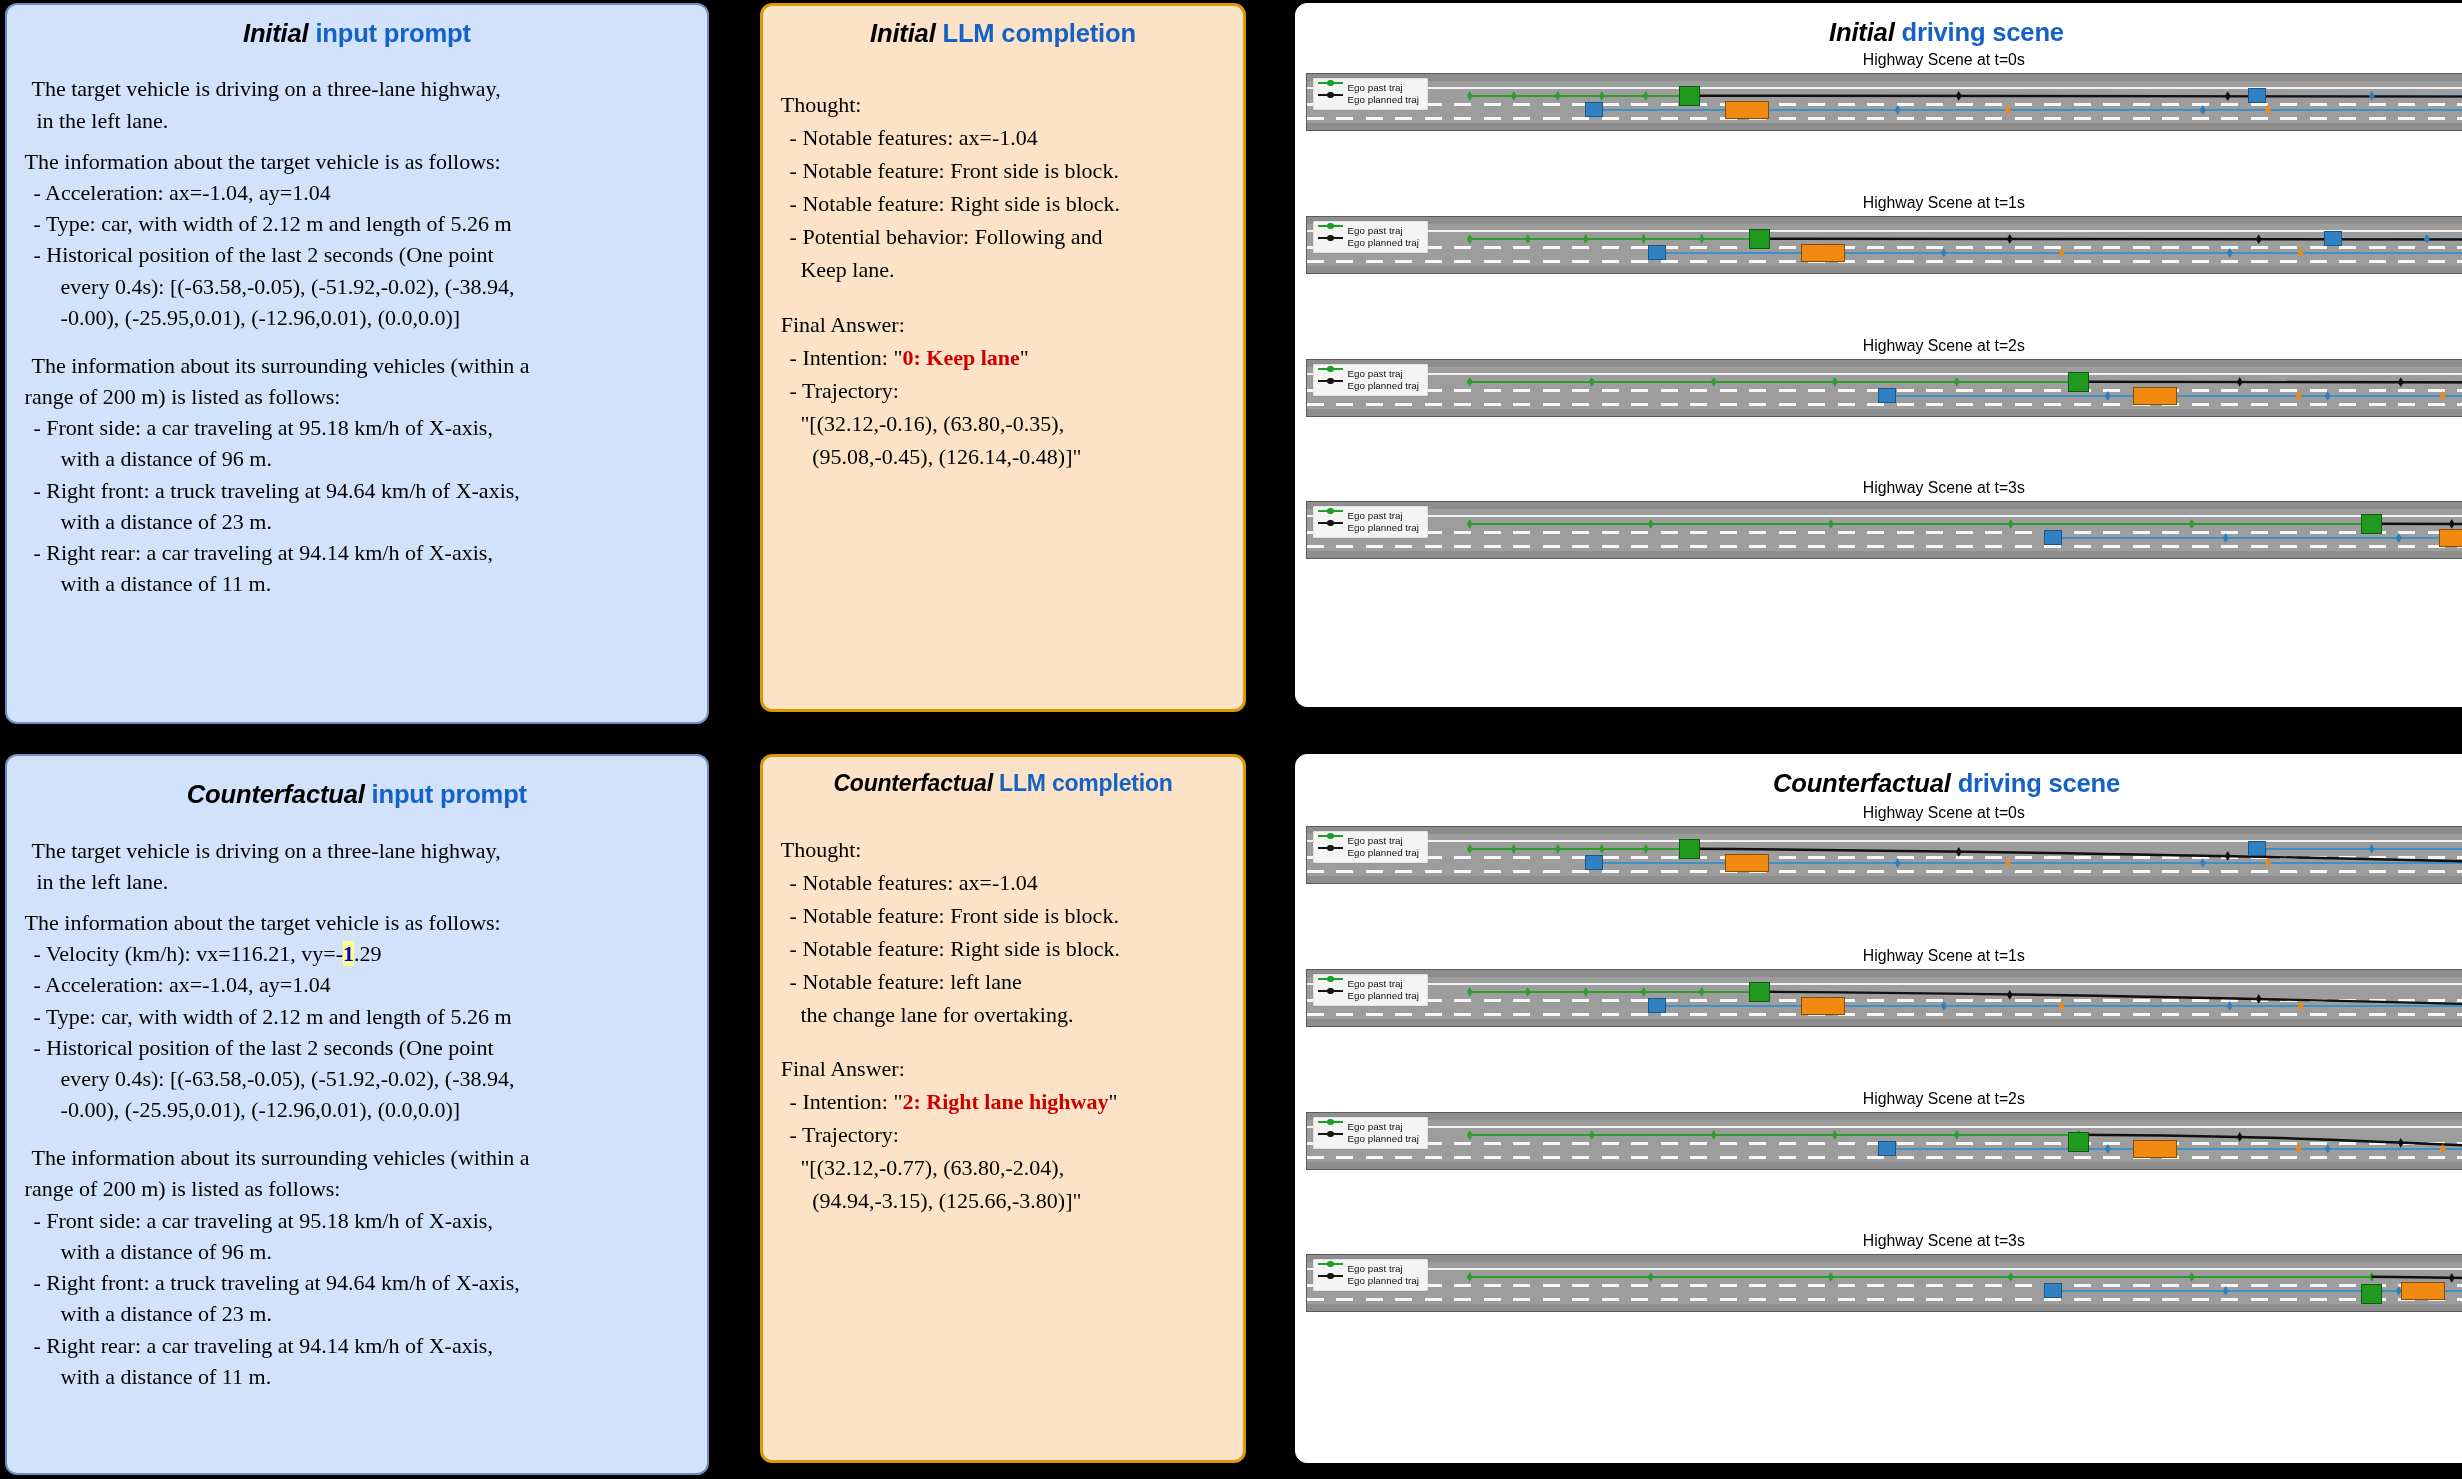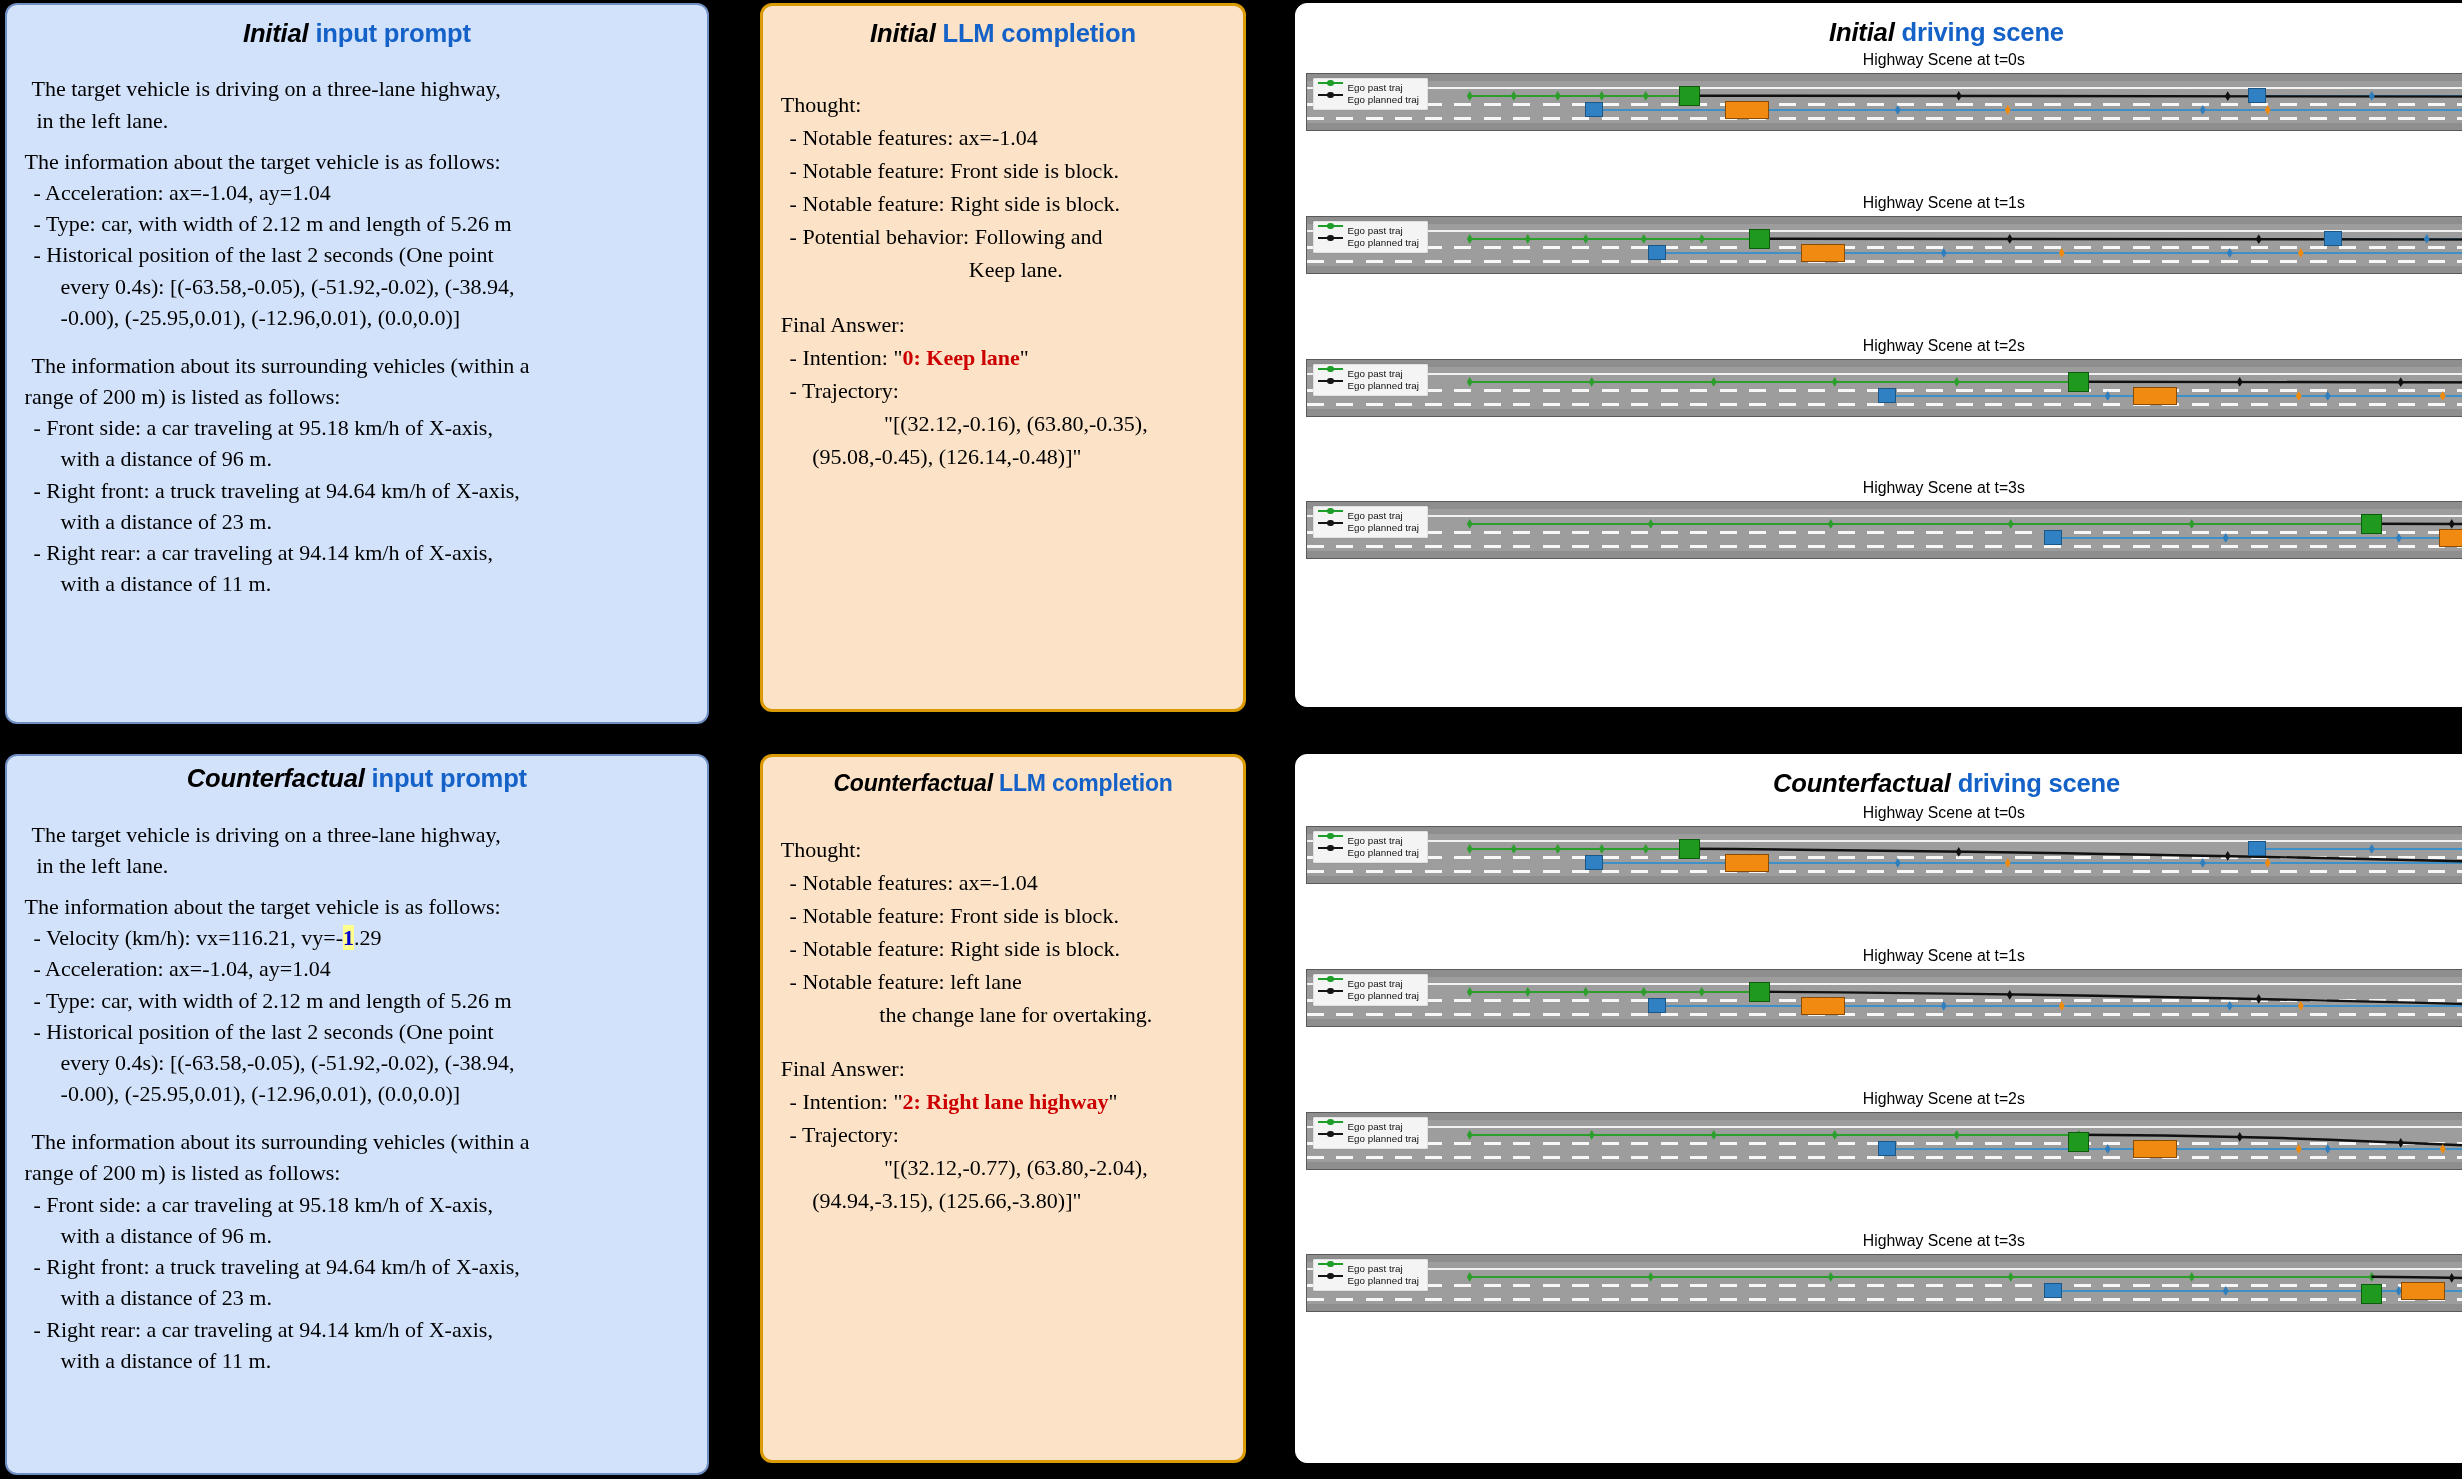--- a/index.html
+++ b/index.html
@@ -42,21 +42,21 @@
   .spacer { height: 16.7px; }
 
   
   .ctext {
     font-family:"Liberation Serif","DejaVu Serif",serif;
     font-size:22px;
     line-height:1.50;
     color:#000;
   }
   .ctext .li { padding-left: 19.7px; text-indent:-10.8px; }
-  .ctext .cont { padding-left: 19.7px; text-align: center; }
+  .ctext .cont { padding-left: 19.7px; }
   .ctext .cont2 { padding-left: 31.5px; }
   .red { color:#cc0000; font-weight:bold; }
 
   
   .scene-title {
     text-align:center;
     font-family:"Liberation Sans","DejaVu Sans",sans-serif;
     font-size:15.8px;
     color:#000;
     margin-bottom:3.9px;
@@ -347,21 +347,21 @@
             <div class="traj blue" style="left: 1154px; top: 35px; width: 198px;"></div>
             <div class="veh blue" style="left: 737px; top: 28px; width: 18.7px; height: 14.8px;"></div>
             <div class="veh orange" style="left: 1132px; top: 27px; width: 44px; height: 17.7px;"></div>
             <div class="veh green" style="left: 1054px; top: 12px; width: 21.7px; height: 19.7px;"></div>
           </div>
         </div>
       </div>
   </div>
 
   <div class="card prompt" style="left:4.9px; top:754px; width:704px; height:721px;">
-    <div class="card-title" style="margin-top:8px;">
+    <div class="card-title" style="margin-top:24px;">
       <span class="ital">Counterfactual</span>
       <span class="blue">input prompt</span>
     </div>
     <div class="ptext" style="margin:25.6px 19.7px 0 17.7px;">
       <div class="para">
         <div style="padding-left:6.9px;">The target vehicle is driving on a three-lane highway,</div>
         <div style="padding-left:11.8px;">in the left lane.</div>
       </div>
       <div>The information about the target vehicle is as follows:</div>
       <div class="li">

